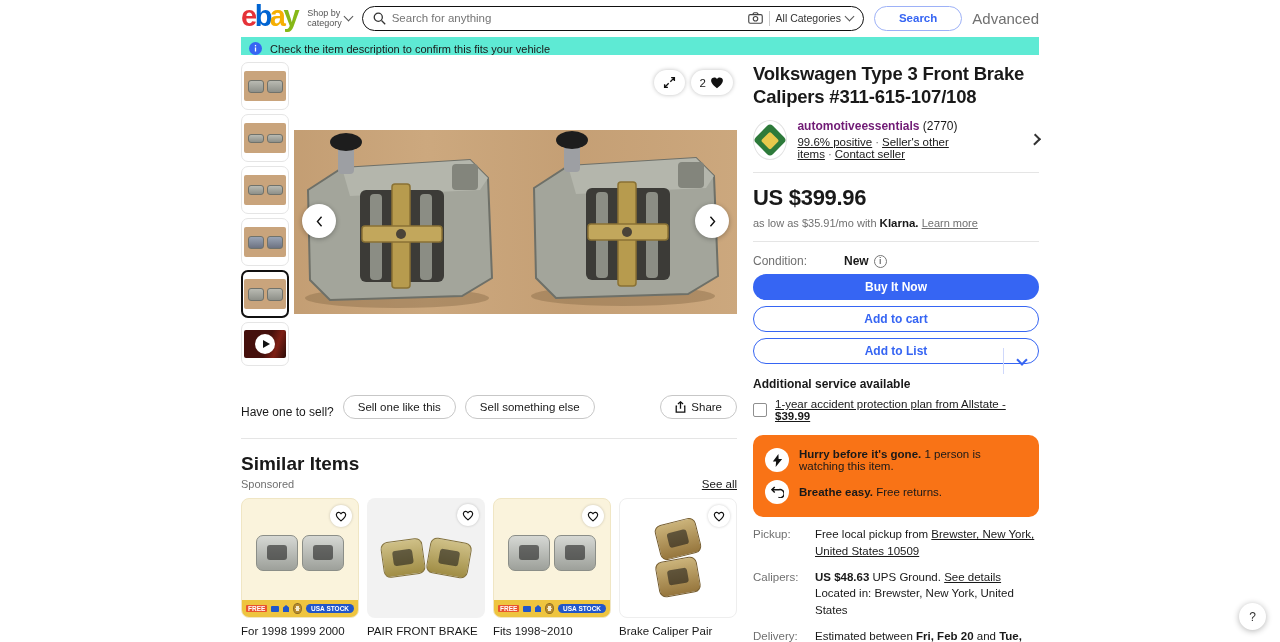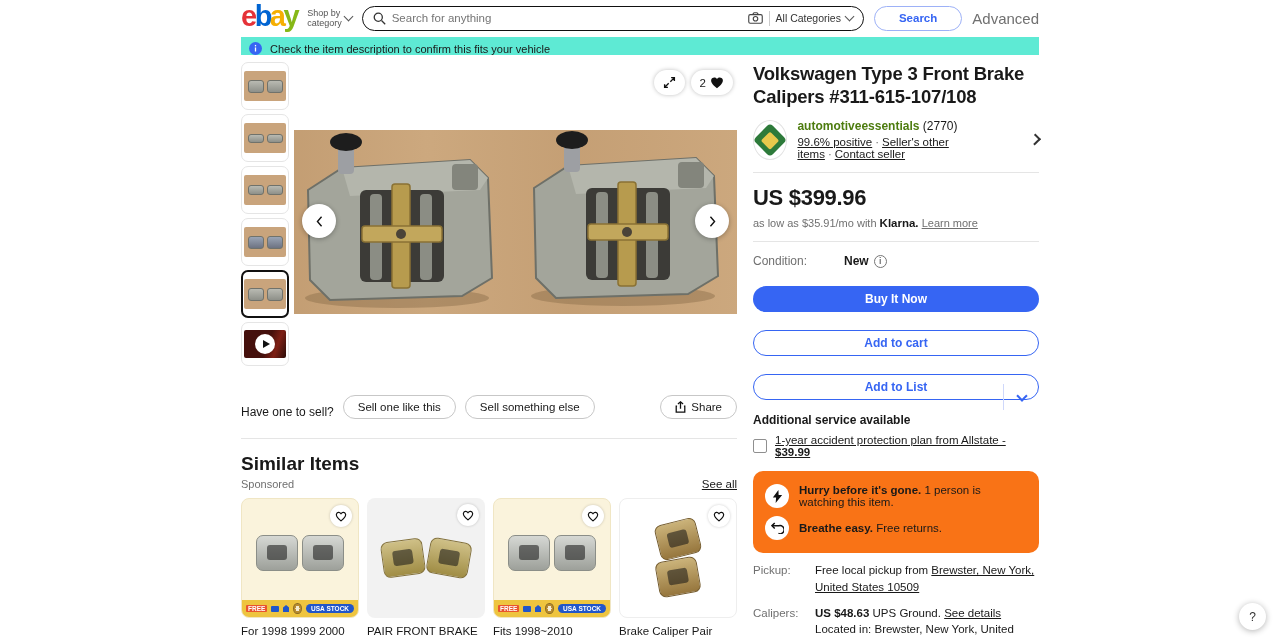--- a/index.html
+++ b/index.html
@@ -95,21 +95,21 @@
   .rchev { margin-left:auto; width:9px; height:9px; border-right:2px solid #333; border-top:2px solid #333; transform:rotate(45deg); cursor:pointer; }
   .divider { border-top:1px solid #e5e5e5; margin:12px 0; }
   .price { font-size:22px; font-weight:700; letter-spacing:-.3px; }
   .finline { margin-top:6px; font-size:11px; color:#707070; }
   .finline b { color:#191919; font-size:11.5px; }
   .finline a { color:#707070; text-decoration:underline; cursor:pointer; }
   .condrow { display:flex; font-size:12px; margin-top:2px; }
   .condlab { width:68px; color:#707070; }
   .condval { font-weight:700; display:flex; gap:5px; align-items:center;margin-left:23px; }
   .icirc { width:13px; height:13px; border:1px solid #767676; border-radius:50%; color:#767676; font-size:9px; display:inline-flex; align-items:center; justify-content:center; font-style:normal; }
-  .bigbtn { display:block; width:100%; height:26px; border-radius:999px; font-size:12px; font-weight:700; cursor:pointer; margin-top:18px; }
+  .bigbtn { display:block; width:100%; height:26px; border-radius:999px; font-size:12px; font-weight:700; cursor:pointer; margin-top:6px; }
   .bbuy { background:#3665f3; color:#fff; border:none; }
   .bout { background:#fff; color:#3665f3; border:1px solid #3665f3; }
   .listwrap { position:relative; }
   .listchev { position:absolute; right:0; top:10px; height:26px; width:36px; border-left:1px solid #cfd8fb; display:flex; align-items:center; justify-content:center; cursor:pointer; }
   .bchev { width:8px; height:8px; border-right:2px solid #3665f3; border-bottom:2px solid #3665f3; transform:rotate(45deg); margin-top:-3px; }
   .addsvc { margin-top:13px; font-size:12px; font-weight:700; }
   .planrow { display:flex; align-items:center; gap:8px; margin-top:7px; font-size:11.5px; }
   .cbox { width:14px; height:14px; border:1px solid #8f8f8f; border-radius:2px; background:#fff; cursor:pointer; flex:none; }
   .planrow u { cursor:pointer; }
   .graybox { margin-top:13px; background:#f97316; border-radius:10px; padding:9px 12px; }
@@ -363,21 +363,21 @@
     <div class="rightcol">
       <h1 class="ptitle">Volkswagen Type 3 Front Brake Calipers #311-615-107/108</h1>
 
       <div class="sellerrow">
         <span class="avatar">
             <span class="diamond">
               <i></i>
             </span>
           </span>
         <div>
-          <div class="sname"><a style="color:#4d7c0f;text-decoration:none">automotiveessentials</a> <span class="sfeed">(2770)</span></div>
+          <div class="sname"><a style="color:#701a75;text-decoration:none">automotiveessentials</a> <span class="sfeed">(2770)</span></div>
           <div class="slinks">
             <a>99.6% positive</a><span class="sdot">·</span><a>Seller's other items</a><span class="sdot">·</span><a>Contact seller</a>
           </div>
         </div>
         <span class="rchev"></span>
       </div>
 
       <div class="divider"></div>
 
       <div class="price">US $399.96</div>

